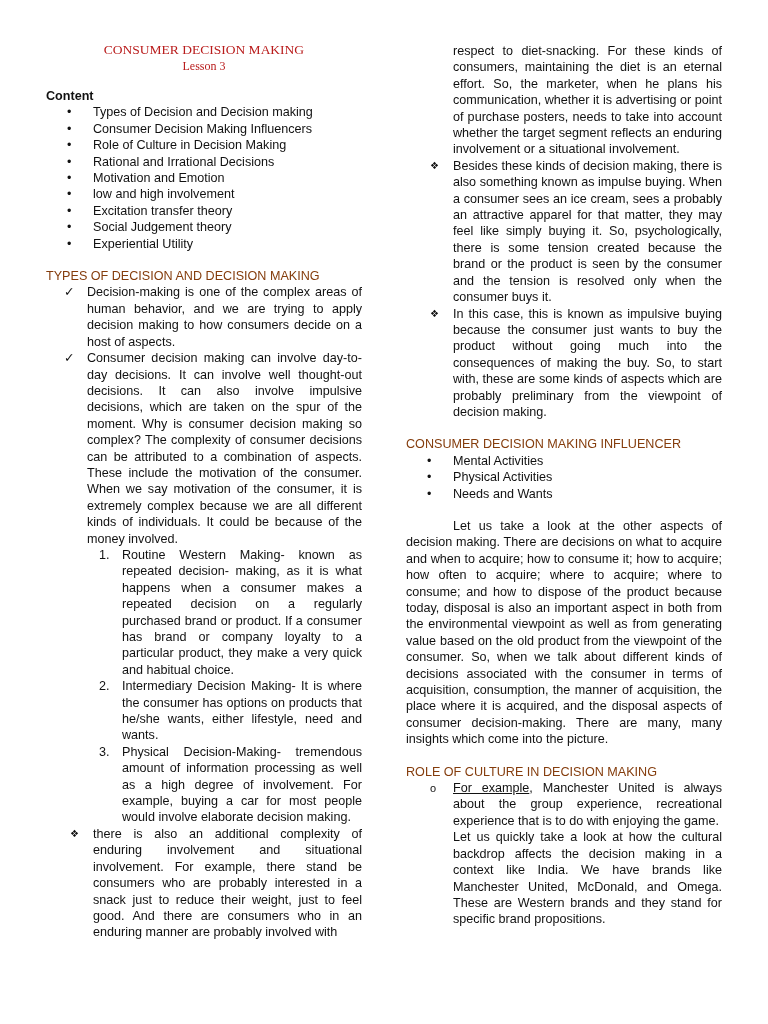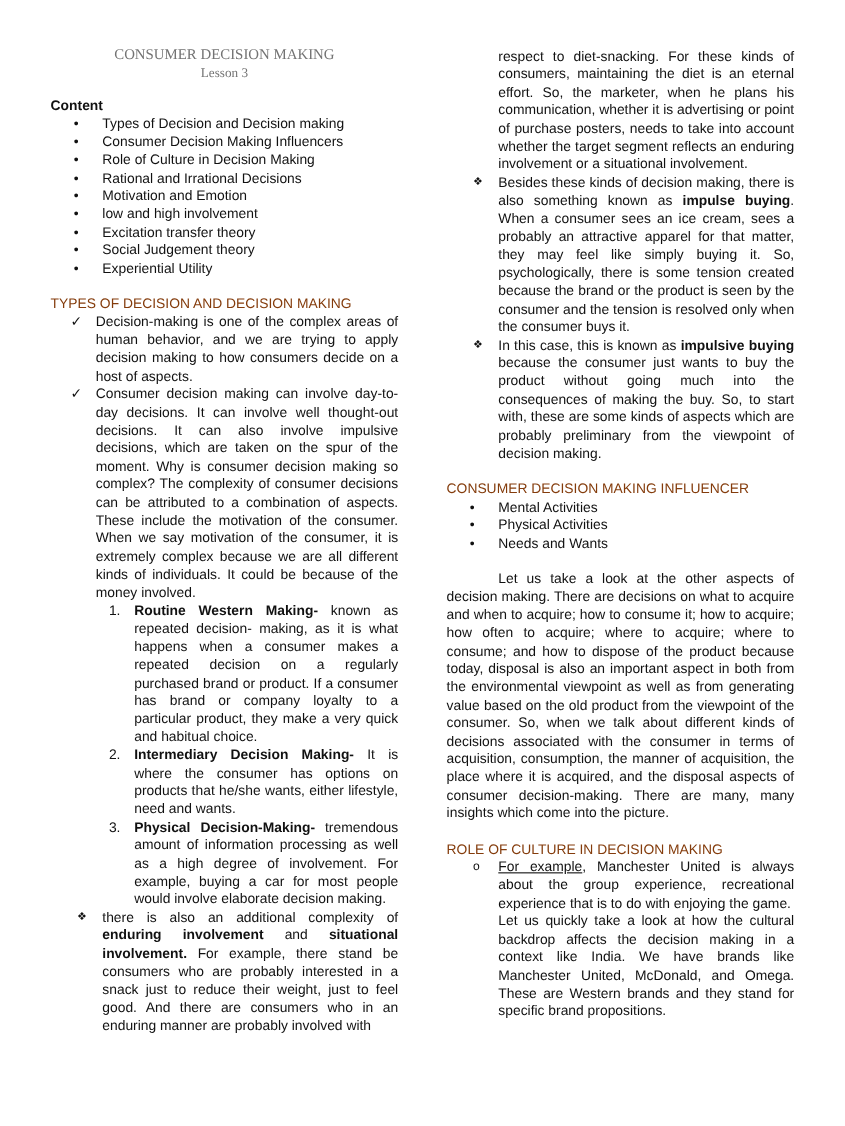--- a/index.html
+++ b/index.html
@@ -4,33 +4,33 @@
 <style>
   html, body { margin: 0; padding: 0; }
   body {
     width: 768px; height: 1024px; background: #ffffff; overflow: hidden;
     font-family: "Liberation Sans", "DejaVu Sans", sans-serif;
     font-size: 12.6px; color: #111; position: relative;
   }
   .col { position: absolute; top: 0; }
   .col-left { left: 46px; width: 316px; }
   .col-right { left: 406px; width: 316px; }
-  .title-block { text-align: center; font-family: "Liberation Serif", "DejaVu Serif", serif; color: #737373; margin-top: 42px; }
+  .title-block { text-align: center; font-family: "Liberation Serif", "DejaVu Serif", serif; color: #b91c1c; margin-top: 42px; }
   .title-block .t1 { font-size: 13.5px; line-height: 16px; }
   .title-block .t2 { font-size: 12px; line-height: 16px; }
   .content-label { font-weight: bold; margin-top: 14px; line-height: 16.4px; }
   ul.bul { list-style: none; margin: 0; padding: 0; }
   ul.bul li { position: relative; padding-left: 47px; line-height: 16.4px; }
   ul.bul li .mk { position: absolute; left: 21px; top: 0; }
   .heading { color: #843c0c; line-height: 16.4px; }
   .para-item { position: relative; line-height: 16.4px; text-align: justify; }
   .para-item .mk { position: absolute; top: 0; }
   .num-item { position: relative; padding-left: 76px; line-height: 16.4px; text-align: justify; }
   .num-item .mk { position: absolute; left: 53px; top: 0; }
-  b { font-weight: bold; margin-top: 20px; }
+  b { font-weight: normal; margin-top: 20px; }
   u { text-decoration: underline; }
   .para { line-height: 16.4px; text-align: justify; }
 </style>
 </head>
 <body>
 
 <div class="col col-left">
   <div class="title-block">
     <div class="t1">CONSUMER DECISION MAKING</div>
     <div class="t2">Lesson 3</div>

